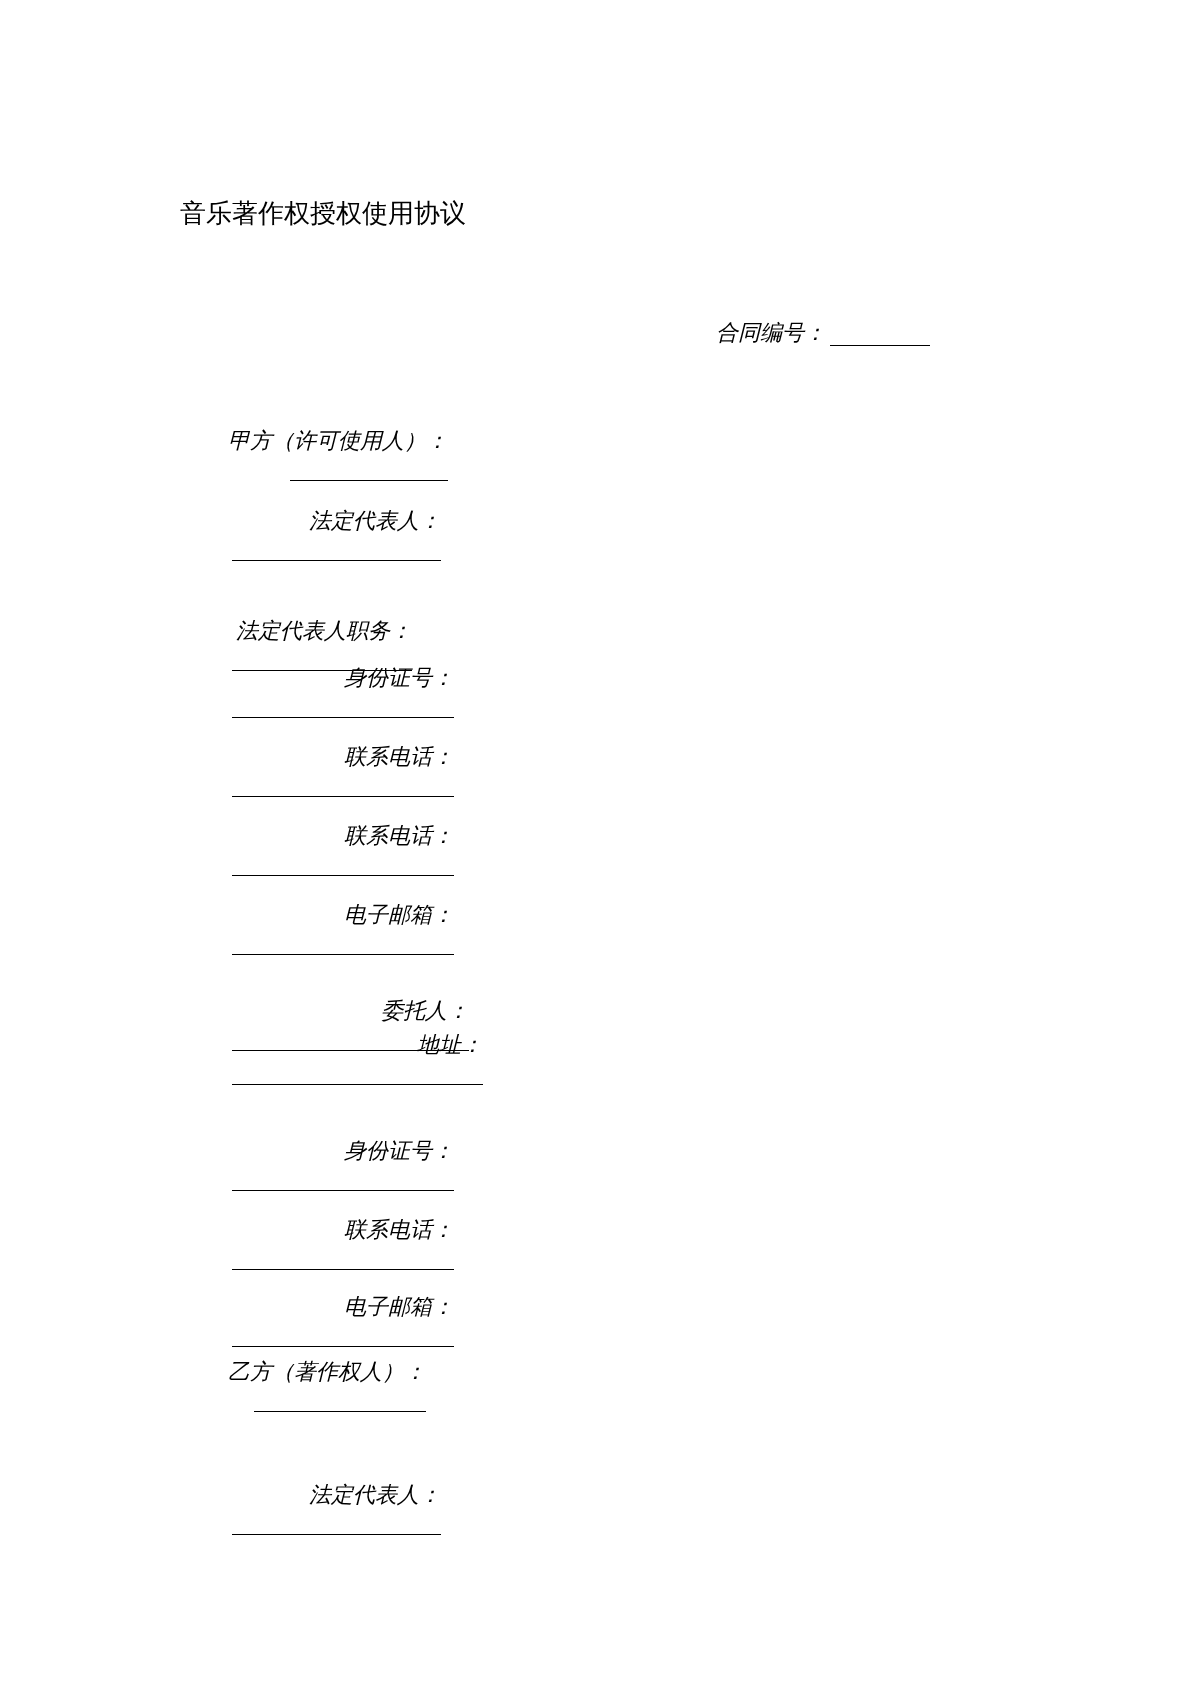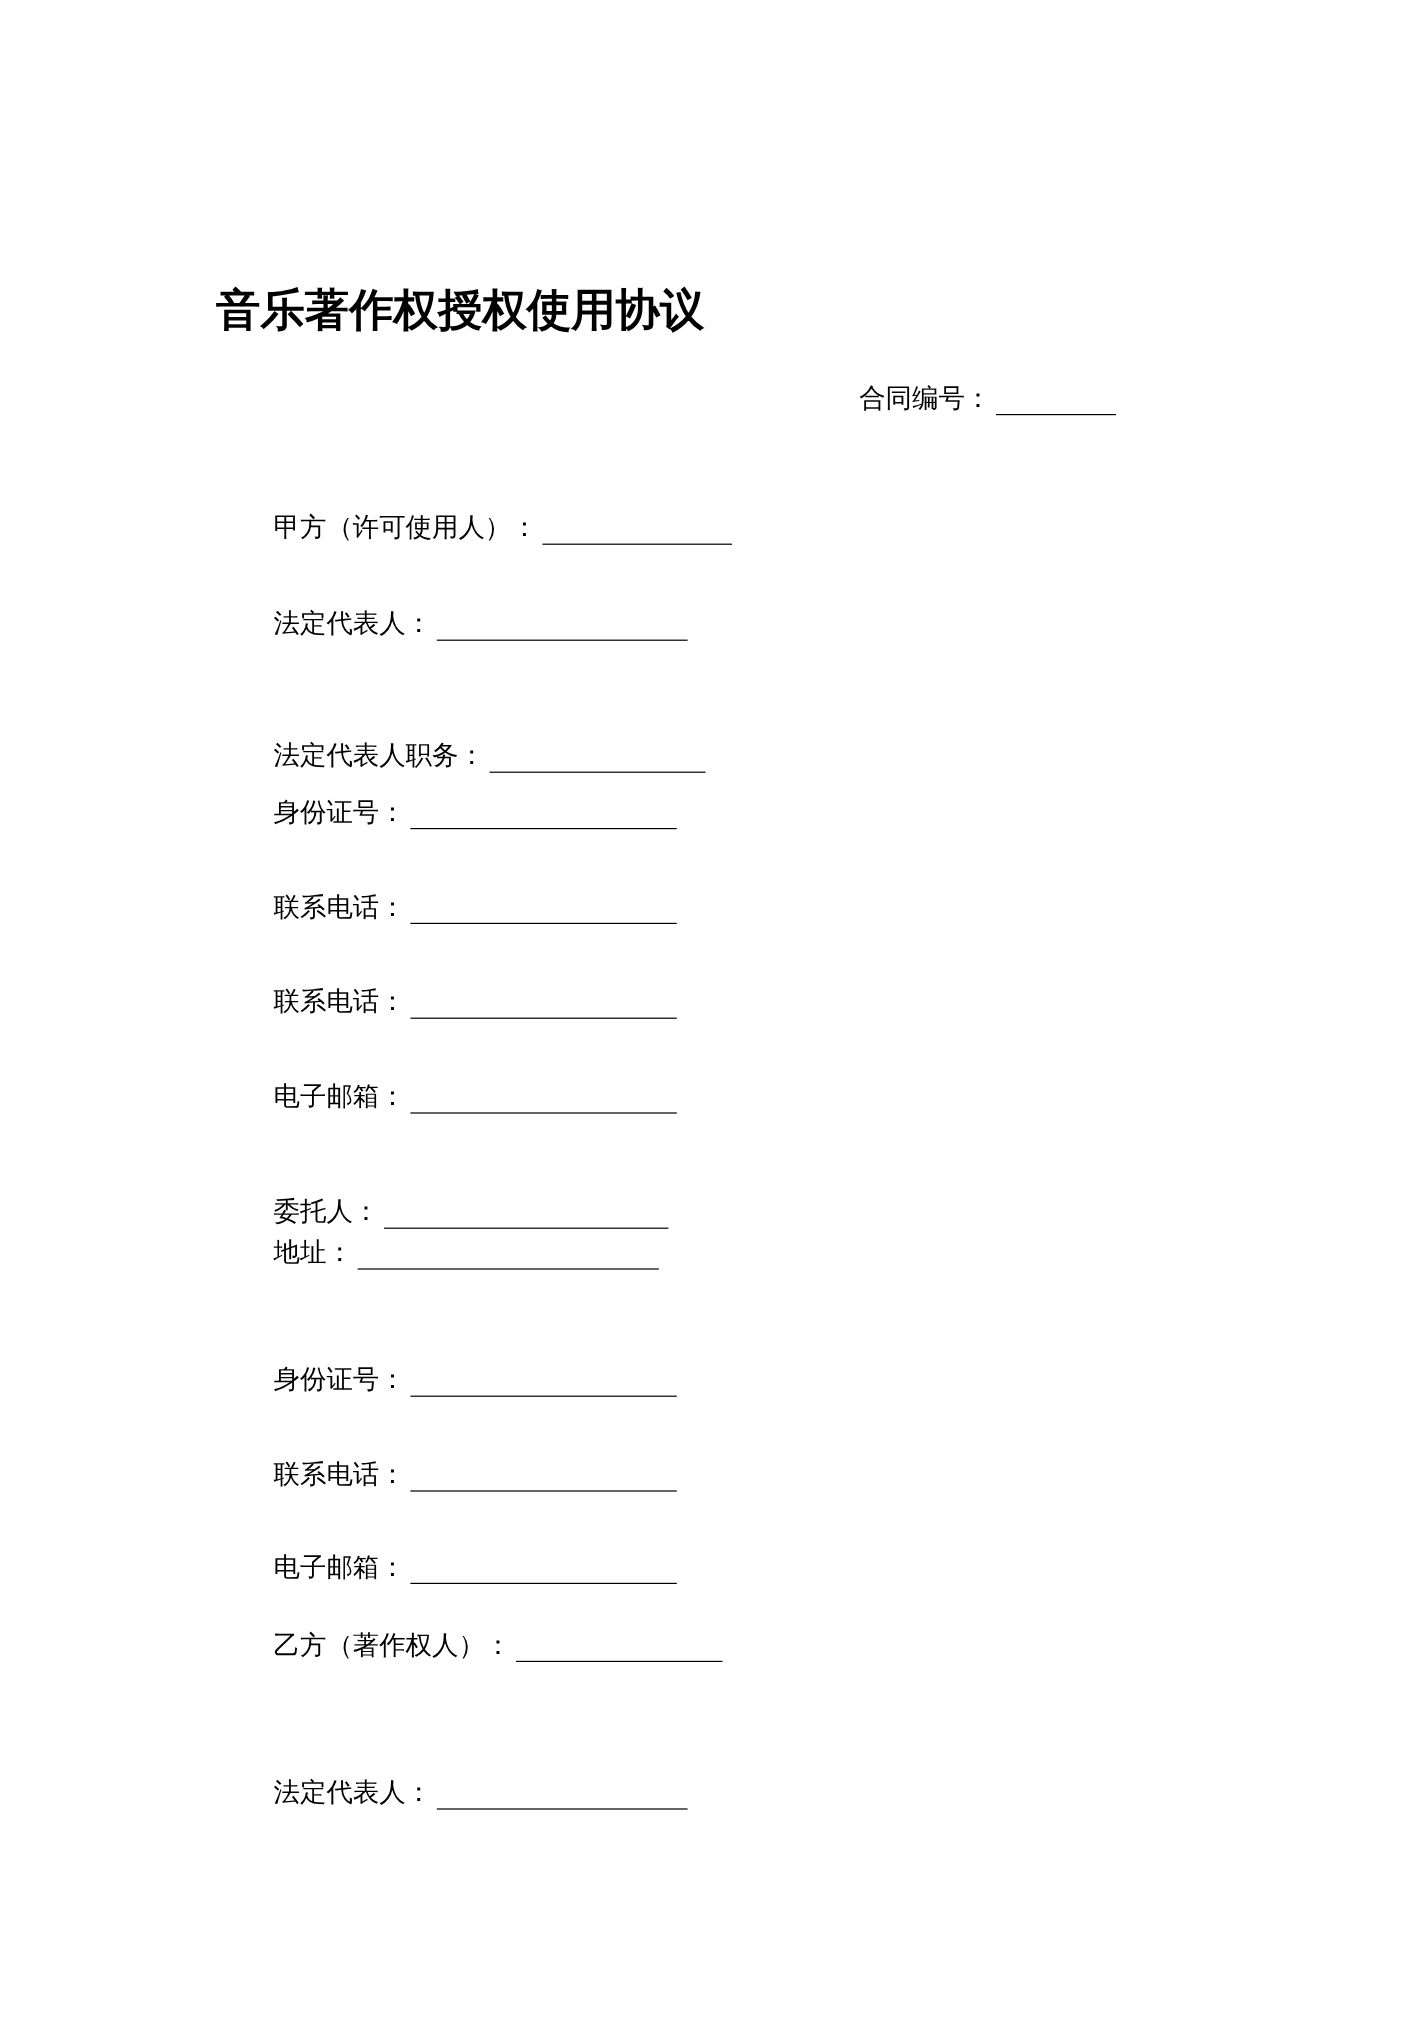--- a/index.html
+++ b/index.html
@@ -1,24 +1,24 @@
 <!DOCTYPE html>
 <html><head>
 <meta charset="utf-8">
 <style>
   html, body { margin: 0; padding: 0; background: #ffffff; }
   body { width: 1190px; height: 1683px; position: relative; overflow: hidden;
          font-family: "DejaVu Sans", "Liberation Sans", sans-serif; color: #000000; }
-  .title { position: absolute; left: 180px; top: 193px; font-size: 37px; font-weight: bold;
-           letter-spacing: 0px; white-space: nowrap; line-height: 40px; margin-top: 46px; }
+  .title { position: absolute; left: 180px; top: 193px; font-size: 26px; font-weight: normal;
+           letter-spacing: 0px; white-space: nowrap; line-height: 40px; }
   .contract-no { position: absolute; left: 716px; top: 318px; font-size: 22px; line-height: 30px;
                  white-space: nowrap; display: flex; align-items: flex-end; }
   .row { position: absolute; left: 228px; font-size: 22px; line-height: 30px; white-space: nowrap;
-         display: flex; align-items: flex-end; }
-  .label { display: inline-block; }
+         display: flex; align-items: flex-end; flex-direction: column; }
+  .label { display: inline-block; font-style: italic; }
   .blank { display: inline-block; border-bottom: 1.6px solid #000; height: 24px; margin-left: 4px; margin-bottom: 2px; }
 </style>
 </head>
 <body>
 
 <div>
 
   <div class="title">音乐著作权授权使用协议</div>
 
   <div class="contract-no">

